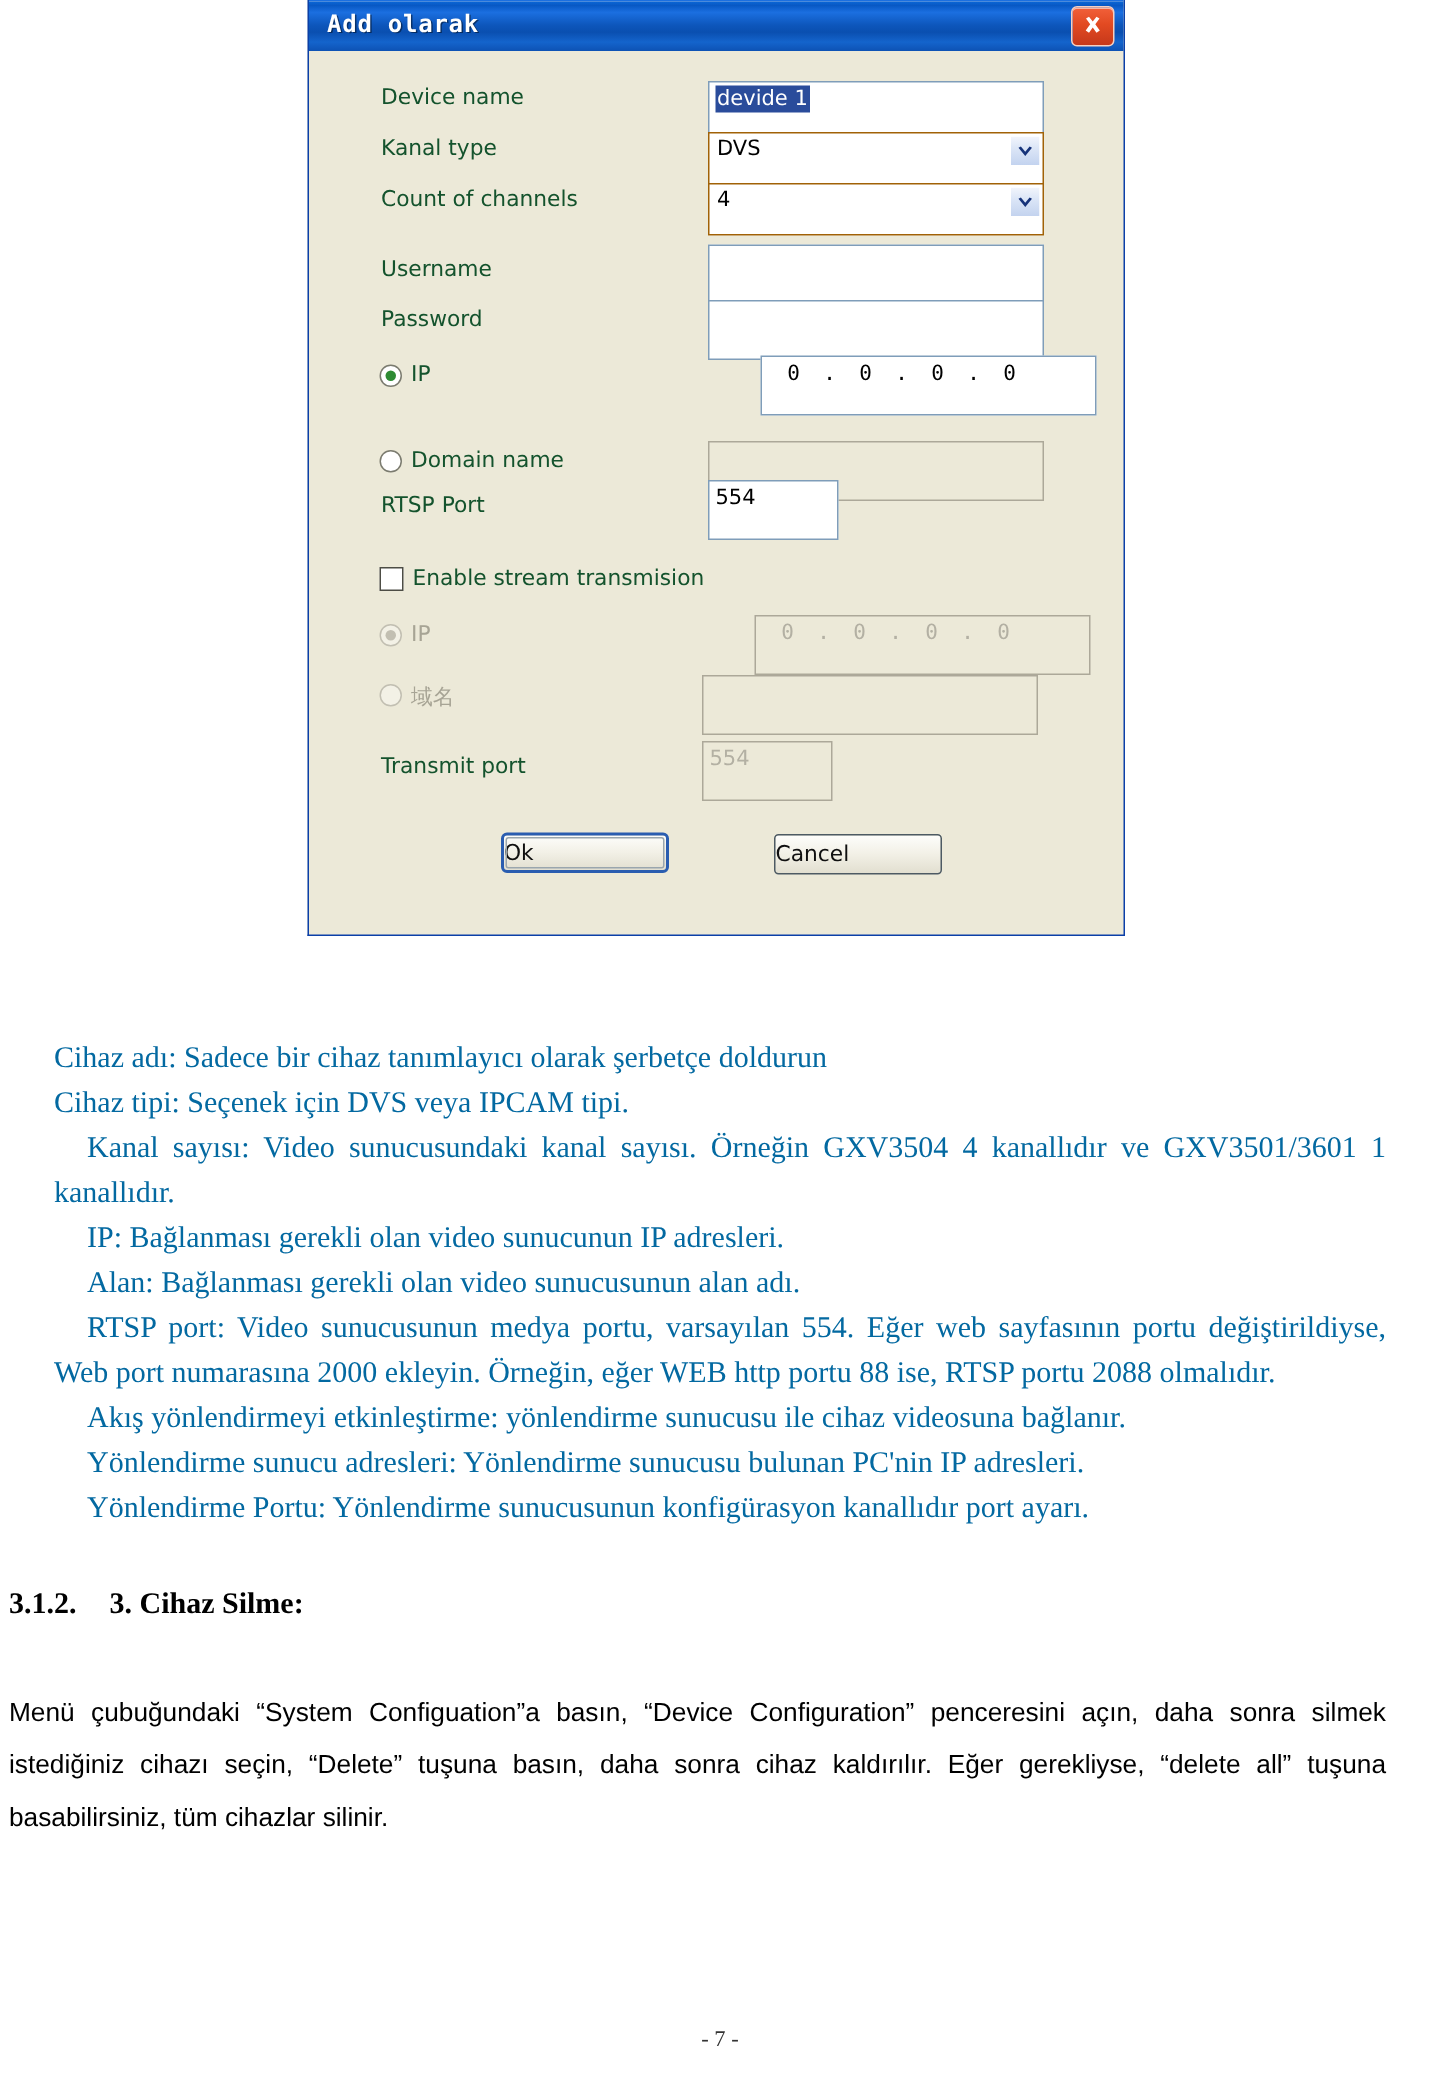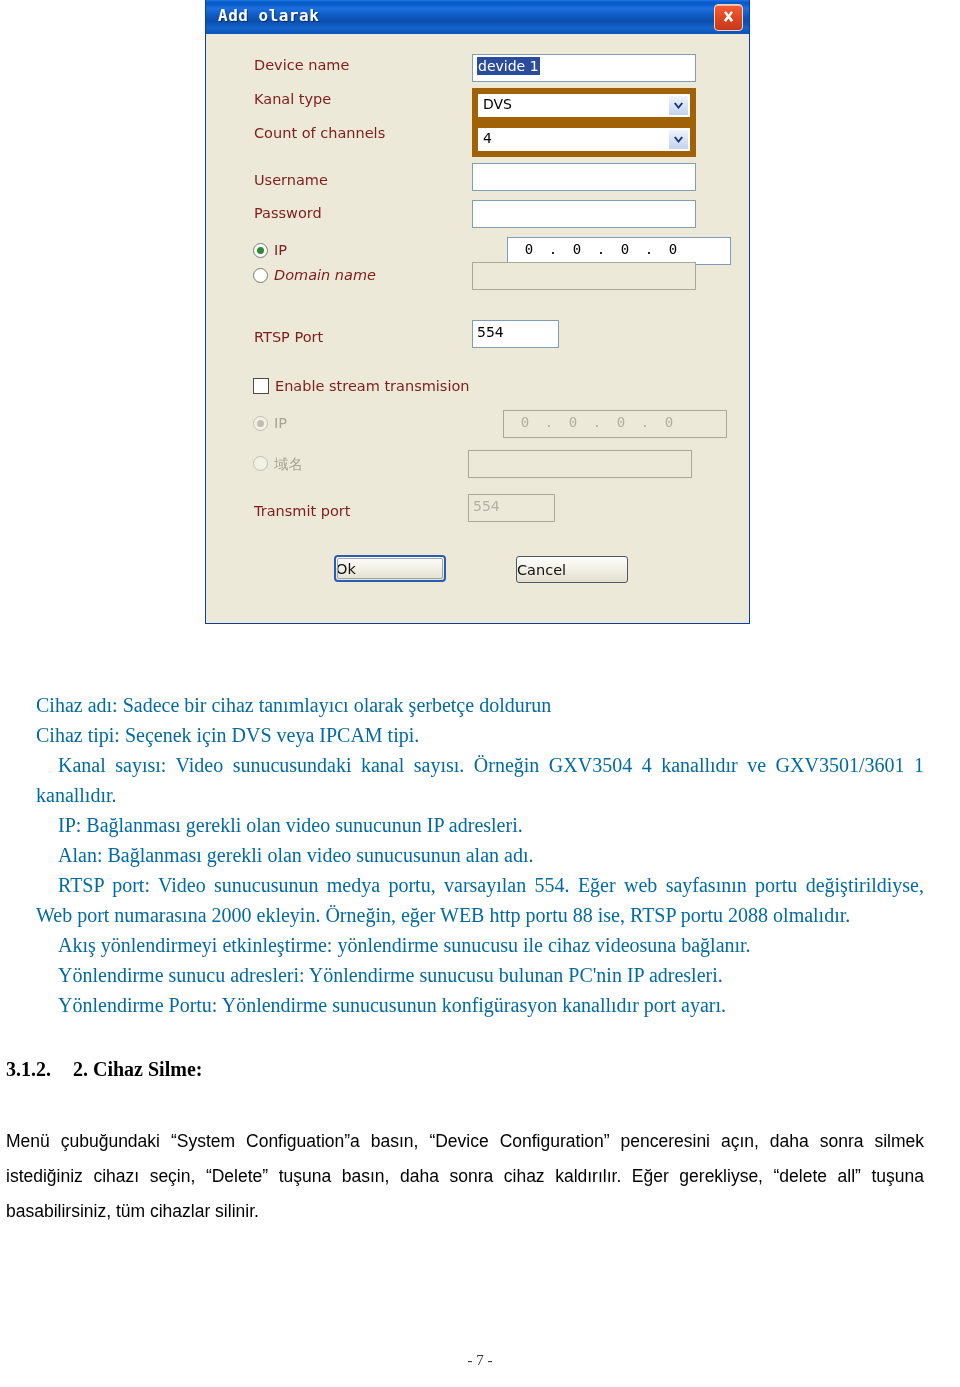--- a/index.html
+++ b/index.html
@@ -86,31 +86,31 @@
     left: 0;
     width: 100%;
     height: 26px;
   }
   .lbl {
     position: absolute;
     left: 45px;
     top: 3px;
     font-family: "DejaVu Sans", sans-serif;
     font-size: 14.5px;
-    color: #7f1d1d;
+    color: #14532d;
     white-space: nowrap;
   }
   .lbl.dim { color: #a7a495; }
 
   .fld {
     position: absolute;
     background: #ffffff;
     border: 1px solid #7f9db9;
     box-sizing: border-box;
-    height: 28px;
+    height: 40px;
     font-family: "DejaVu Sans", sans-serif;
     font-size: 14px;
     color: #000;
     line-height: 23px;
     padding: 0 4px;
     overflow: hidden;
     white-space: nowrap;
   }
   .fld.disabled {
     background: #ece9d8;
@@ -125,21 +125,21 @@
     background: #2a4c9b;
     color: #ffffff;
     padding: 1px 1px;
   }
 
   
   .combo {
     position: absolute;
     height: 35px;
     background: #ffffff;
-    border: 6px solid #a16207;
+    border: 1px solid #a16207;
     box-sizing: border-box;
   }
   .combo .val {
     position: absolute;
     left: 5px;
     top: 2px;
     font-family: "DejaVu Sans", sans-serif;
     font-size: 14px;
   }
   .combo .arrowbtn {
@@ -336,21 +336,21 @@
       <div class="row" style="top:203px;">
         <span class="radio">
             <span class="dot"></span>
           </span>
         <div class="lbl radio-lbl">IP</div>
         <div class="fld ipbox" style="left:263px; width:224px; top:-2px;">
           <span class="ipseg">0</span><span class="ipdot">.</span><span class="ipseg">0</span><span class="ipdot">.</span><span class="ipseg">0</span><span class="ipdot">.</span><span class="ipseg">0</span>
         </div>
       </div>
 
-      <div class="row" style="top:228px;font-style:italic;">
+      <div class="row" style="top:260px;">
         <span class="radio"></span>
         <div class="lbl radio-lbl">Domain name</div>
         <div class="fld disabled" style="left:263px; width:224px; top:-2px;">
           <span></span>
         </div>
       </div>
 
       <div class="row" style="top:290px;">
         <div class="lbl">RTSP Port</div>
         <div class="fld" style="left:263px; width:87px; top:-6px;">
@@ -406,18 +406,18 @@
   <p class="body ind">Kanal sayısı: Video sunucusundaki kanal sayısı. Örneğin GXV3504 4 kanallıdır ve GXV3501/3601 1 kanallıdır.</p>
   <p class="body ind">IP: Bağlanması gerekli olan video sunucunun IP adresleri.</p>
   <p class="body ind">Alan: Bağlanması gerekli olan video sunucusunun alan adı.</p>
   <p class="body ind">RTSP port: Video sunucusunun medya portu, varsayılan 554. Eğer web sayfasının portu değiştirildiyse, Web port numarasına 2000 ekleyin. Örneğin, eğer WEB http portu 88 ise, RTSP portu 2088 olmalıdır.</p>
   <p class="body ind">Akış yönlendirmeyi etkinleştirme: yönlendirme sunucusu ile cihaz videosuna bağlanır.</p>
   <p class="body ind">Yönlendirme sunucu adresleri: Yönlendirme sunucusu bulunan PC'nin IP adresleri.</p>
   <p class="body ind">Yönlendirme Portu: Yönlendirme sunucusunun konfigürasyon kanallıdır port ayarı.</p>
 </div>
 
 <div class="heading">
-  <span class="num">3.1.2.</span><span>2. Cihaz Silme:</span>
+  <span class="num">3.1.2.</span><span>3. Cihaz Silme:</span>
 </div>
 
 <div class="para2">Menü çubuğundaki “System Configuation”a basın, “Device Configuration” penceresini açın, daha sonra silmek istediğiniz cihazı seçin, “Delete” tuşuna basın, daha sonra cihaz kaldırılır. Eğer gerekliyse, “delete all” tuşuna basabilirsiniz, tüm cihazlar silinir.</div>
 
 <div class="footer">- 7 -</div>
 
 </body></html>

